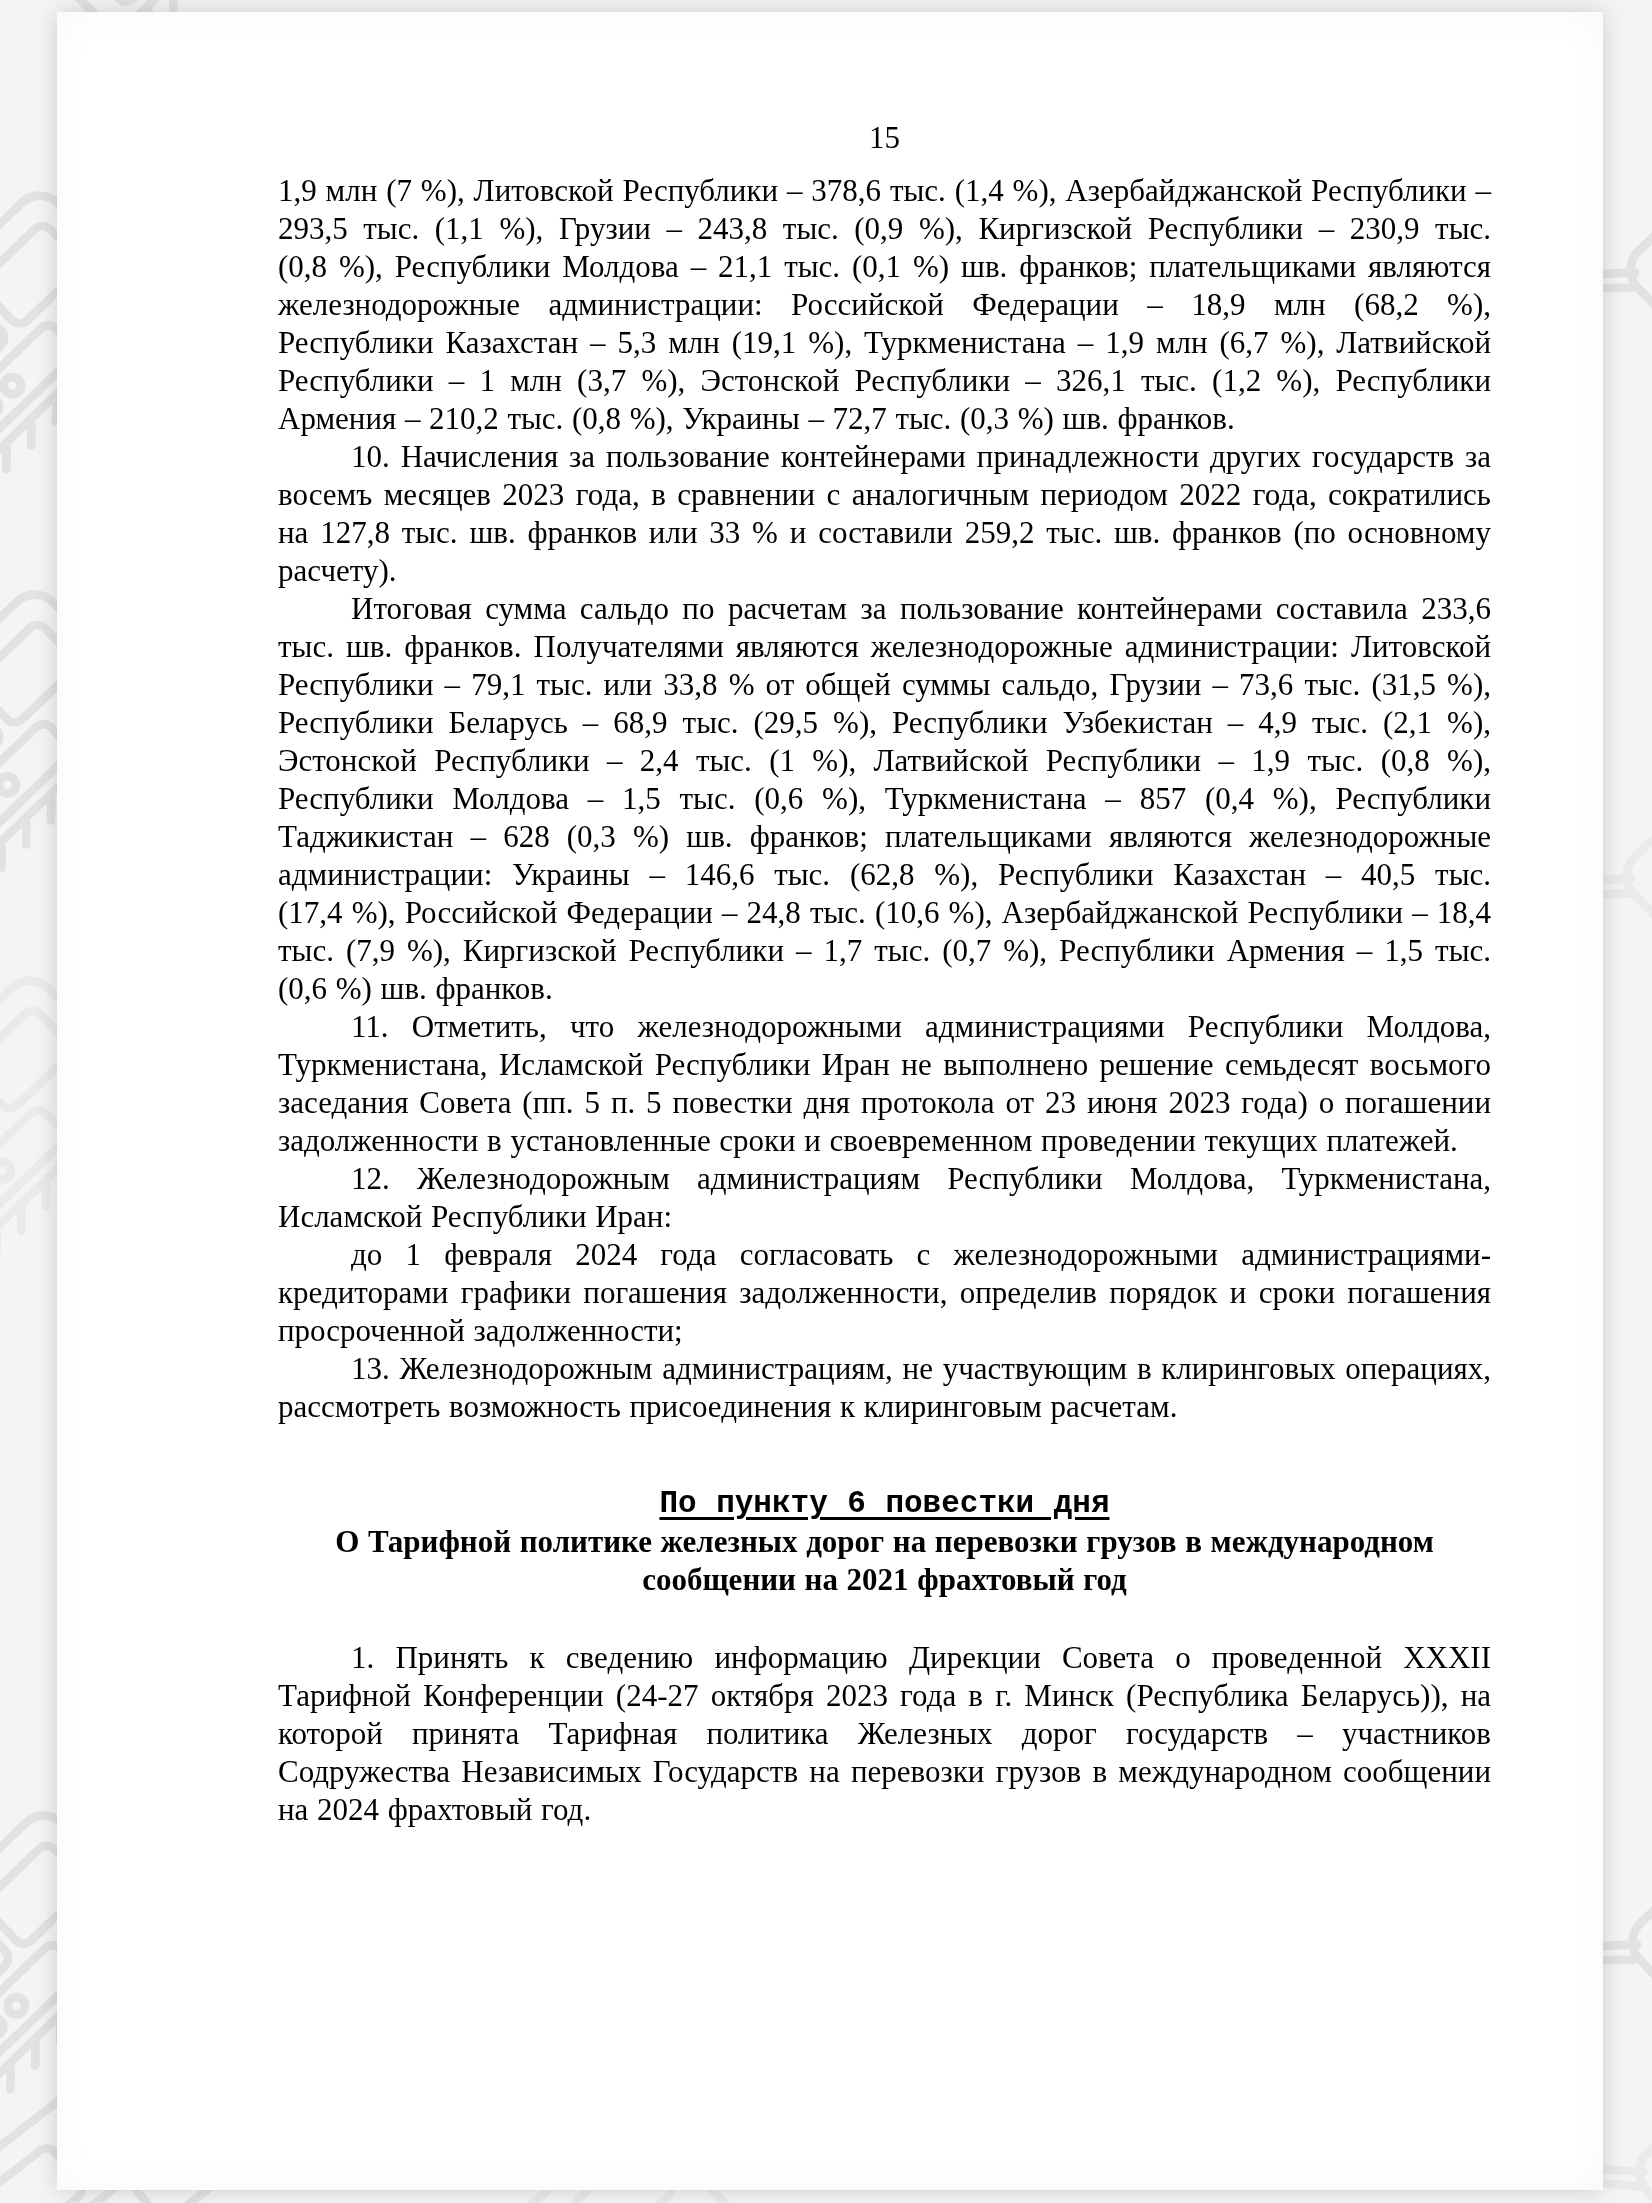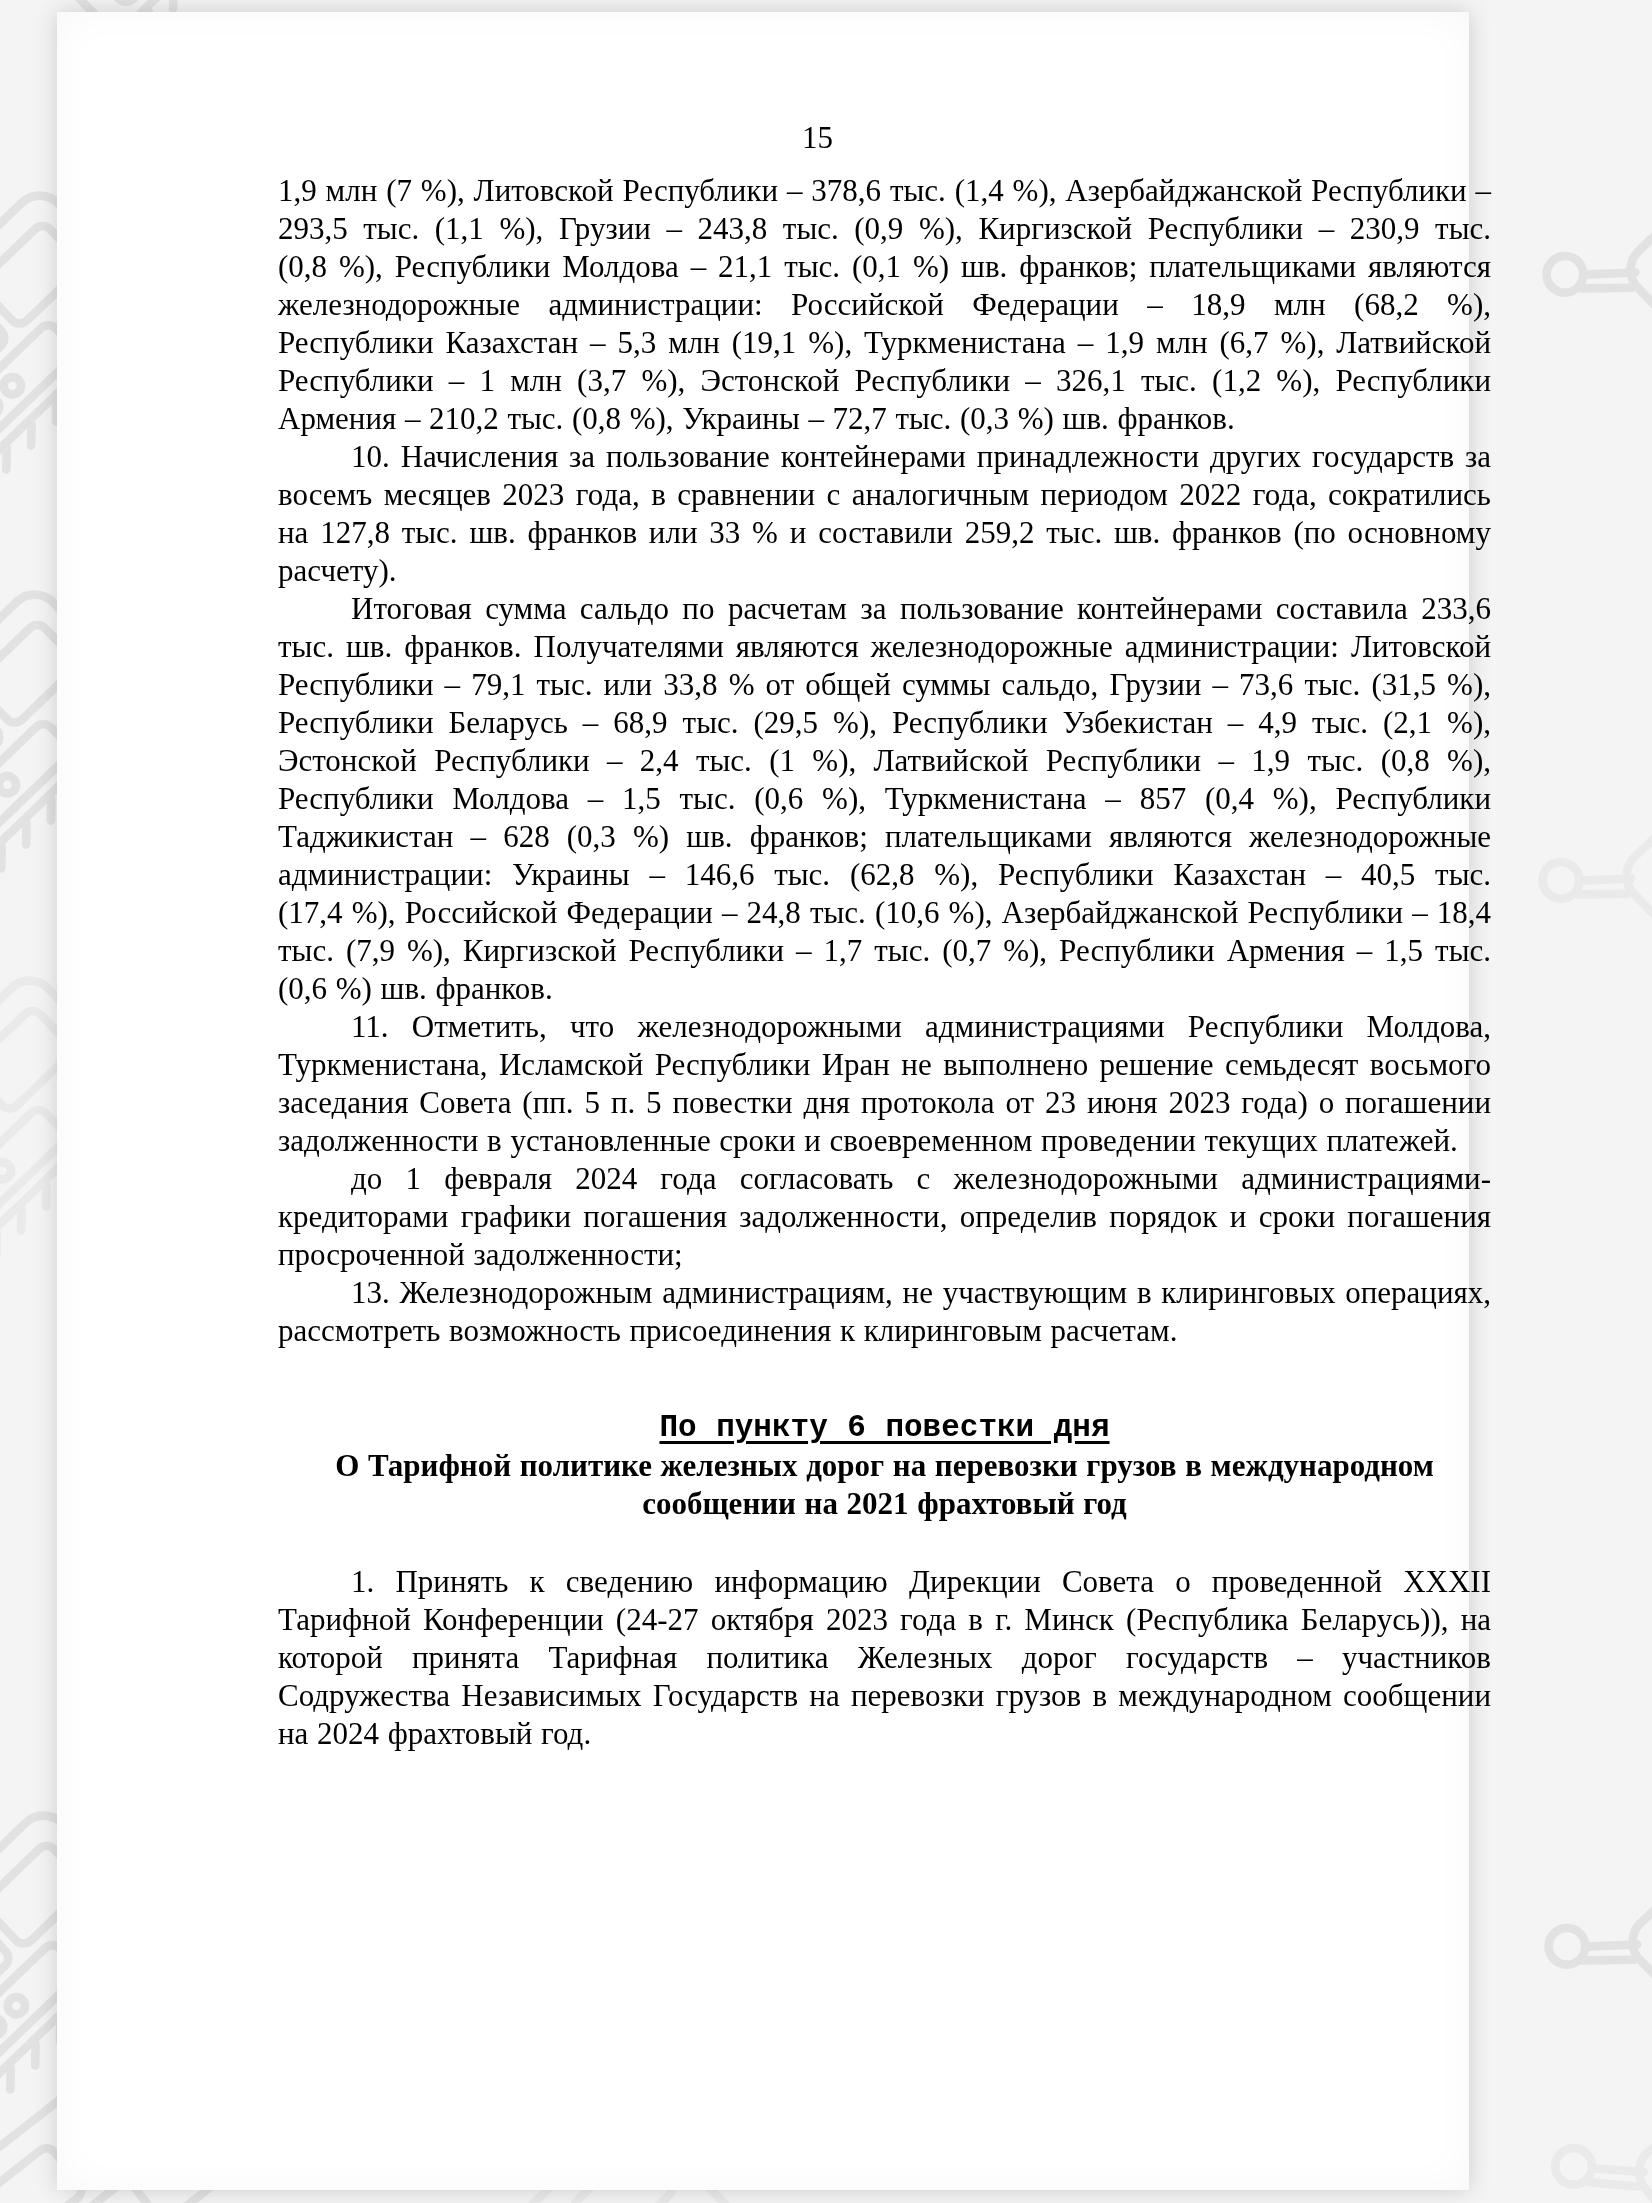--- a/index.html
+++ b/index.html
@@ -25,21 +25,21 @@
   }
   .bg-icon svg { width: 100%; height: 100%; }
   .rot { transform: rotate(-44deg); }
   .rot2 { transform: rotate(-38deg); }
   .faint { opacity: .55; }
 
   .page {
     position: absolute;
     left: 57px;
     top: 12px;
-    width: 1412px;
+    width: 1546px;
     height: 2178px;
     background: #ffffff;
     box-shadow: 0 0 22px rgba(0,0,0,0.16), inset 0 0 42px rgba(0,0,0,0.03);
     z-index: 1;
   }
   .page-number {
     margin: 107px 112px 0 221px;
     text-align: center;
     font-size: 31px;
     line-height: 38px;
@@ -151,20 +151,21 @@
     <div class="content">
 
       <p class="para continuation">1,9 млн (7&nbsp;%), Литовской Республики – 378,6 тыс. (1,4&nbsp;%), Азербайджанской Республики – 293,5 тыс. (1,1&nbsp;%), Грузии – 243,8 тыс. (0,9&nbsp;%), Киргизской Республики – 230,9 тыс. (0,8&nbsp;%), Республики Молдова – 21,1 тыс. (0,1&nbsp;%) шв. франков; плательщиками являются железнодорожные администрации: Российской Федерации – 18,9 млн (68,2&nbsp;%), Республики Казахстан – 5,3 млн (19,1&nbsp;%), Туркменистана – 1,9 млн (6,7&nbsp;%), Латвийской Республики – 1 млн (3,7&nbsp;%), Эстонской Республики – 326,1 тыс. (1,2&nbsp;%), Республики Армения – 210,2 тыс. (0,8&nbsp;%), Украины – 72,7 тыс. (0,3 %) шв. франков.</p>
 
       <p class="para">10. Начисления за пользование контейнерами принадлежности других государств за восемъ месяцев 2023 года, в сравнении с аналогичным периодом 2022 года, сократились на 127,8 тыс. шв. франков или 33&nbsp;% и составили 259,2 тыс. шв. франков (по основному расчету).</p>
 
       <p class="para">Итоговая сумма сальдо по расчетам за пользование контейнерами составила 233,6 тыс. шв. франков. Получателями являются железнодорожные администрации: Литовской Республики – 79,1 тыс. или 33,8&nbsp;% от общей суммы сальдо, Грузии – 73,6 тыс. (31,5&nbsp;%), Республики Беларусь – 68,9 тыс. (29,5&nbsp;%), Республики Узбекистан – 4,9 тыс. (2,1&nbsp;%), Эстонской Республики – 2,4 тыс. (1&nbsp;%), Латвийской Республики – 1,9 тыс. (0,8&nbsp;%), Республики Молдова – 1,5 тыс. (0,6&nbsp;%), Туркменистана – 857 (0,4&nbsp;%), Республики Таджикистан – 628 (0,3&nbsp;%) шв. франков; плательщиками являются железнодорожные администрации: Украины – 146,6 тыс. (62,8&nbsp;%), Республики Казахстан – 40,5 тыс. (17,4&nbsp;%), Российской Федерации – 24,8 тыс. (10,6&nbsp;%), Азербайджанской Республики – 18,4 тыс. (7,9&nbsp;%), Киргизской Республики – 1,7 тыс. (0,7&nbsp;%), Республики Армения – 1,5 тыс. (0,6&nbsp;%) шв. франков.</p>
 
       <p class="para">11. Отметить, что железнодорожными администрациями Республики Молдова, Туркменистана, Исламской Республики Иран не выполнено решение семьдесят восьмого заседания Совета (пп. 5 п. 5 повестки дня протокола от 23&nbsp;июня 2023 года) о погашении задолженности в установленные сроки и своевременном проведении текущих платежей.</p>
 
+      <p class="para">12. Железнодорожным администрациям Республики Молдова, Туркменистана, Исламской Республики Иран:</p>
 
       <p class="para">до 1 февраля 2024 года согласовать с железнодорожными администрациями-кредиторами графики погашения задолженности, определив порядок и сроки погашения просроченной задолженности;</p>
 
 
       <p class="para">13. Железнодорожным администрациям, не участвующим в клиринговых операциях, рассмотреть возможность присоединения к клиринговым расчетам.</p>
 
       <p class="agenda-heading">По пункту 6 повестки дня</p>
 
       <p class="agenda-subheading">О Тарифной политике железных дорог на перевозки грузов в международном сообщении на 2021 фрахтовый год</p>
 

